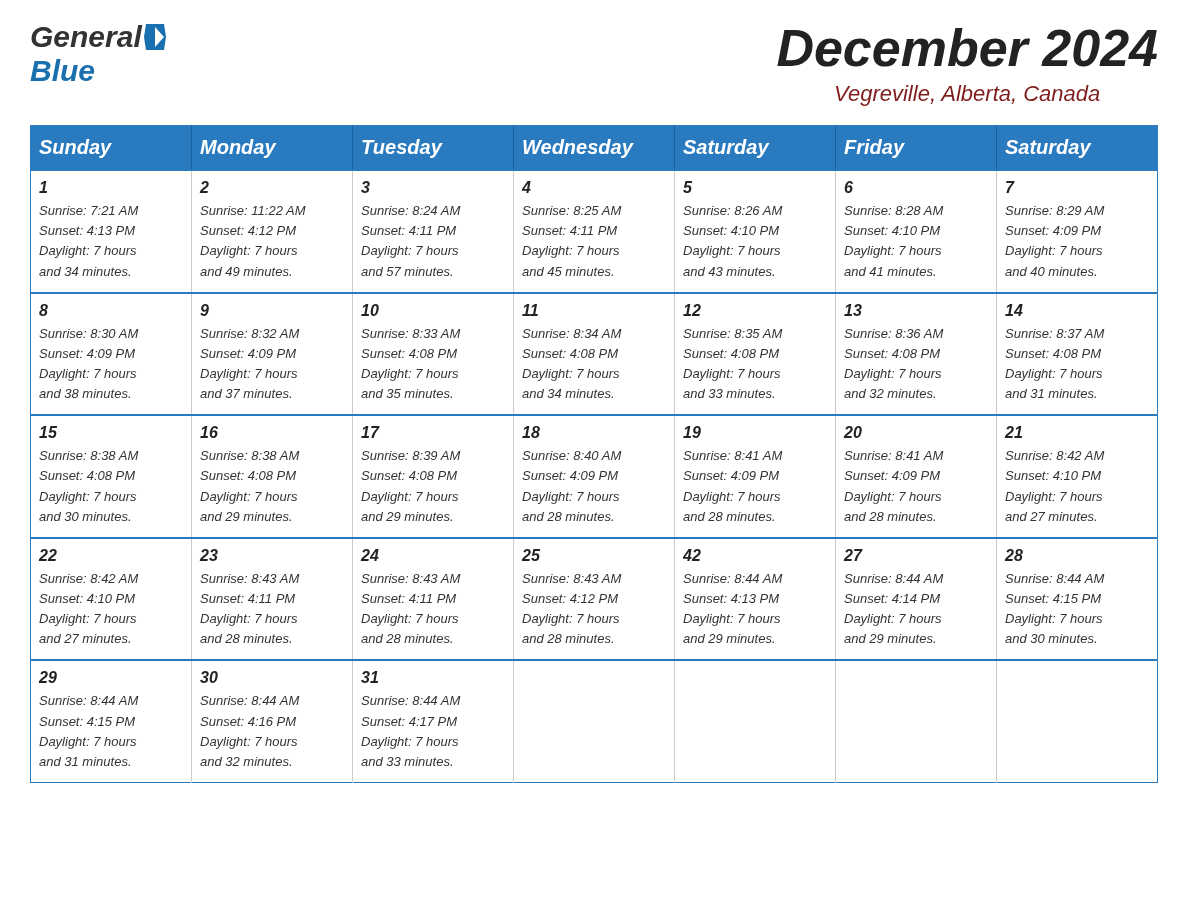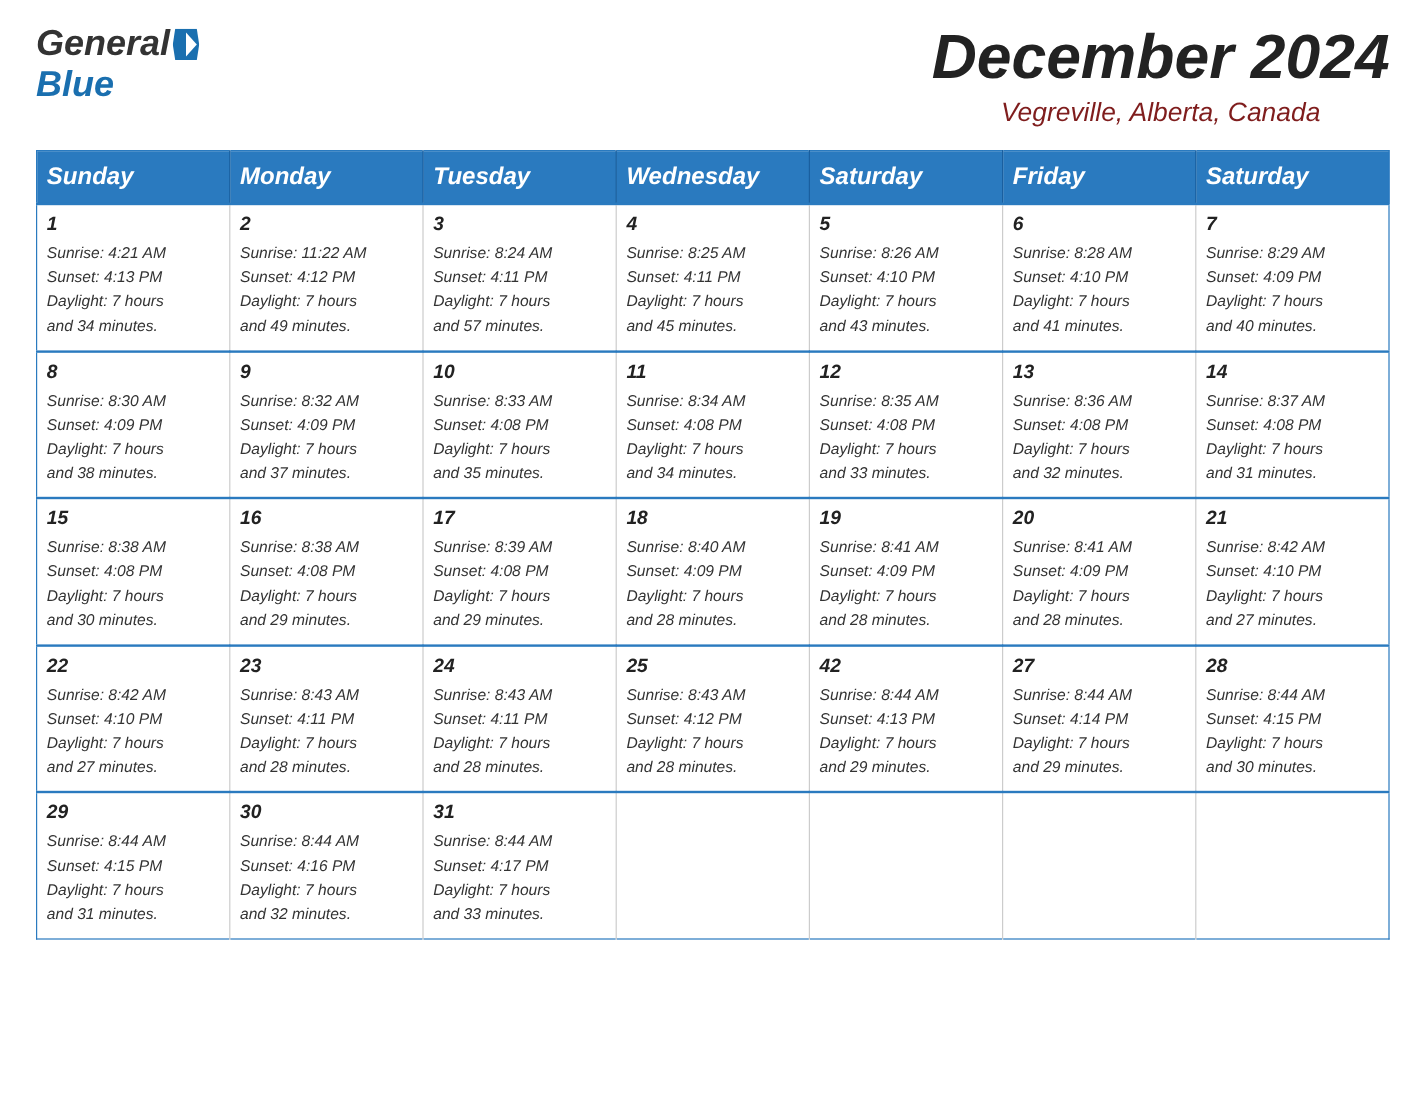--- a/index.html
+++ b/index.html
@@ -138,21 +138,21 @@
           <th>Saturday</th>
           <th>Friday</th>
           <th>Saturday</th>
         </tr>
     </thead>
     <tbody id="calendar-body">
     <tr>
           <td>
           <span class="day-number">1</span>
           <div class="day-info">
-            <span>Sunrise: 4:21 AM</span><br>
+            <span>Sunrise: 7:21 AM</span><br>
             <span>Sunset: 4:13 PM</span><br>
             <span>Daylight: 7 hours</span><br>
             <span>and 34 minutes.</span>
           </div>
         </td>
           <td>
           <span class="day-number">2</span>
           <div class="day-info">
             <span>Sunrise: 11:22 AM</span><br>
             <span>Sunset: 4:12 PM</span><br>

